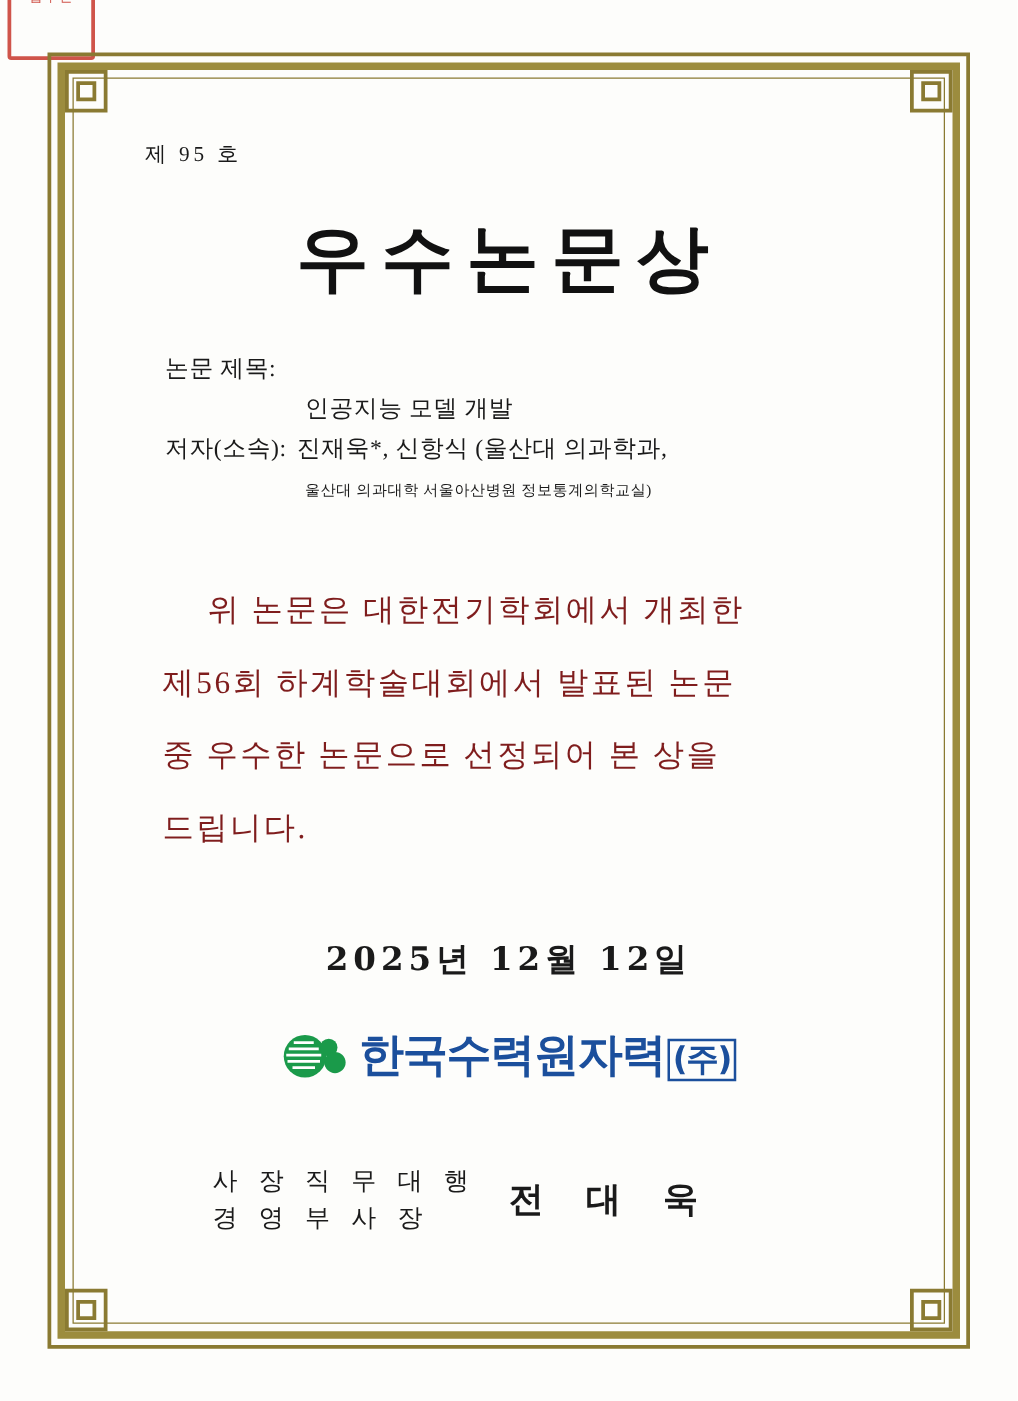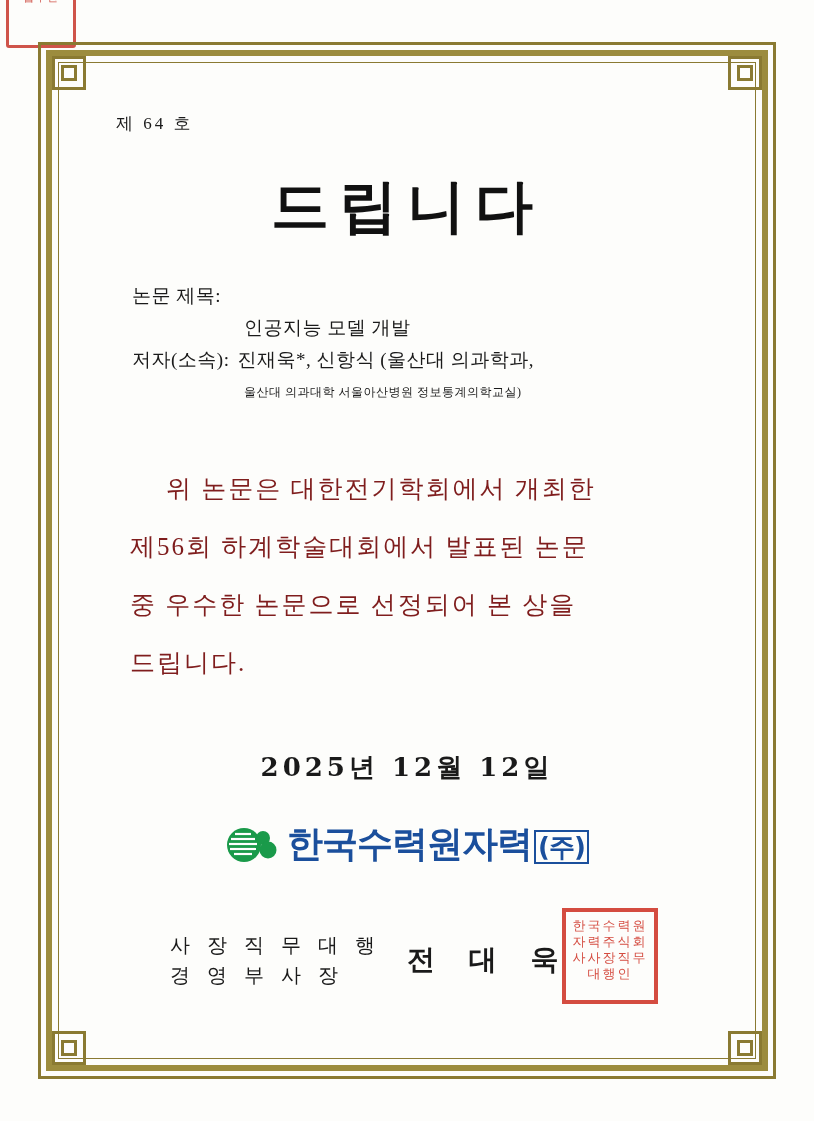--- a/index.html
+++ b/index.html
@@ -250,23 +250,23 @@
   <div class="frame-mid"></div>
   <div class="frame-inner"></div>
 
   <div class="corner tl"></div>
   <div class="corner tr"></div>
   <div class="corner bl"></div>
   <div class="corner br"></div>
 
   <div class="content">
 
-    <div class="doc-number">제 64 호</div>
-
-    <div class="main-title">드립니다</div>
+    <div class="doc-number">제 95 호</div>
+
+    <div class="main-title">우수논문상</div>
 
     <div class="meta">
       <div class="meta-row">
         <span class="meta-label">논문 제목:</span>
       </div>
       <div class="meta-cont">인공지능 모델 개발</div>
       <div class="meta-row">
         <span class="meta-label">저자(소속):</span>
         <span class="meta-value" style="padding-left:8px;">진재욱*, 신항식 (울산대 의과학과,</span>
       </div>
@@ -297,19 +297,16 @@
         <span>한국수력원자력</span><span class="suffix">(주)</span>
       </div>
     </div>
 
     <div class="sig-block">
       <div class="sig-titles">
         <div>사 장 직 무 대 행</div>
         <div>경 영 부 사 장</div>
       </div>
       <div class="sig-name">전 대 욱</div>
-      <div class="stamp-sig">
-        <span>한국수력원자력주식회사사장직무대행인</span>
-      </div>
     </div>
 
   </div>
 </div>
 
 </body></html>

